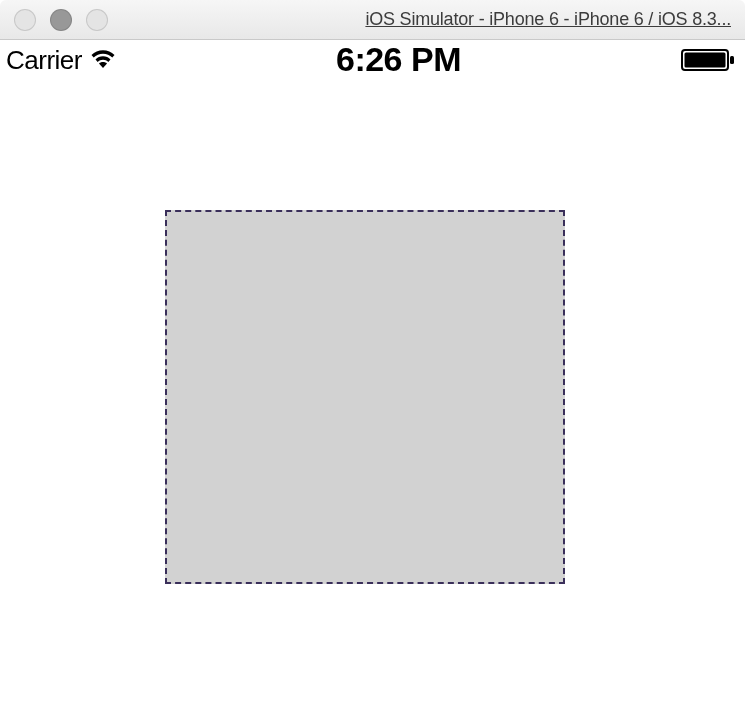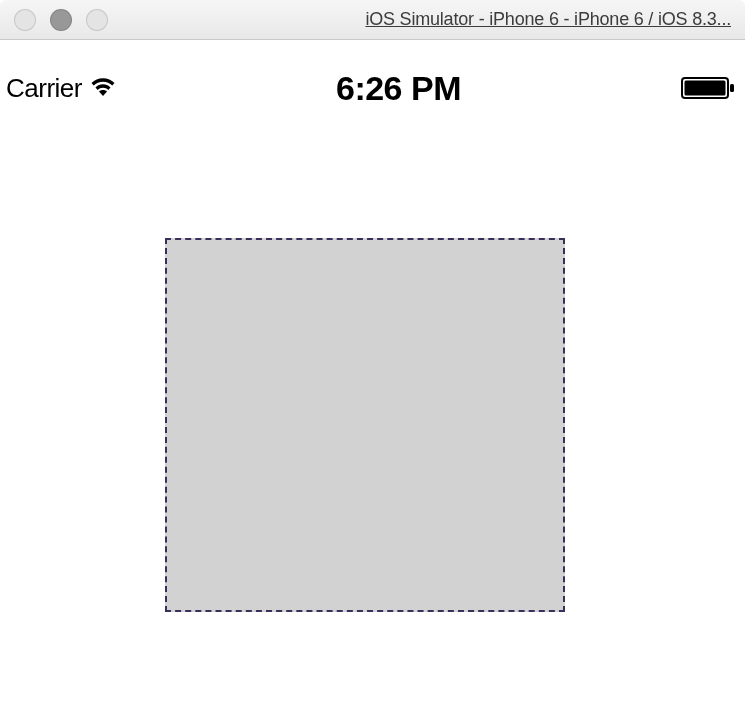--- a/index.html
+++ b/index.html
@@ -44,24 +44,22 @@
       white-space: nowrap;
       overflow: hidden;
       text-overflow: ellipsis;
       letter-spacing: -0.2px;
       text-decoration: underline;
     }
     .statusbar {
       height: 40px;
       background: #fff;
       display: flex;
-      align-items: center;
       justify-content: space-between;
       padding: 0 10px 0 6px;
-      margin-top: 28px;
     }
     .status-left {
       display: flex;
       align-items: center;
       gap: 8px;
     }
     .carrier {
       font-size: 26px;
       color: #000;
       letter-spacing: -0.5px;

